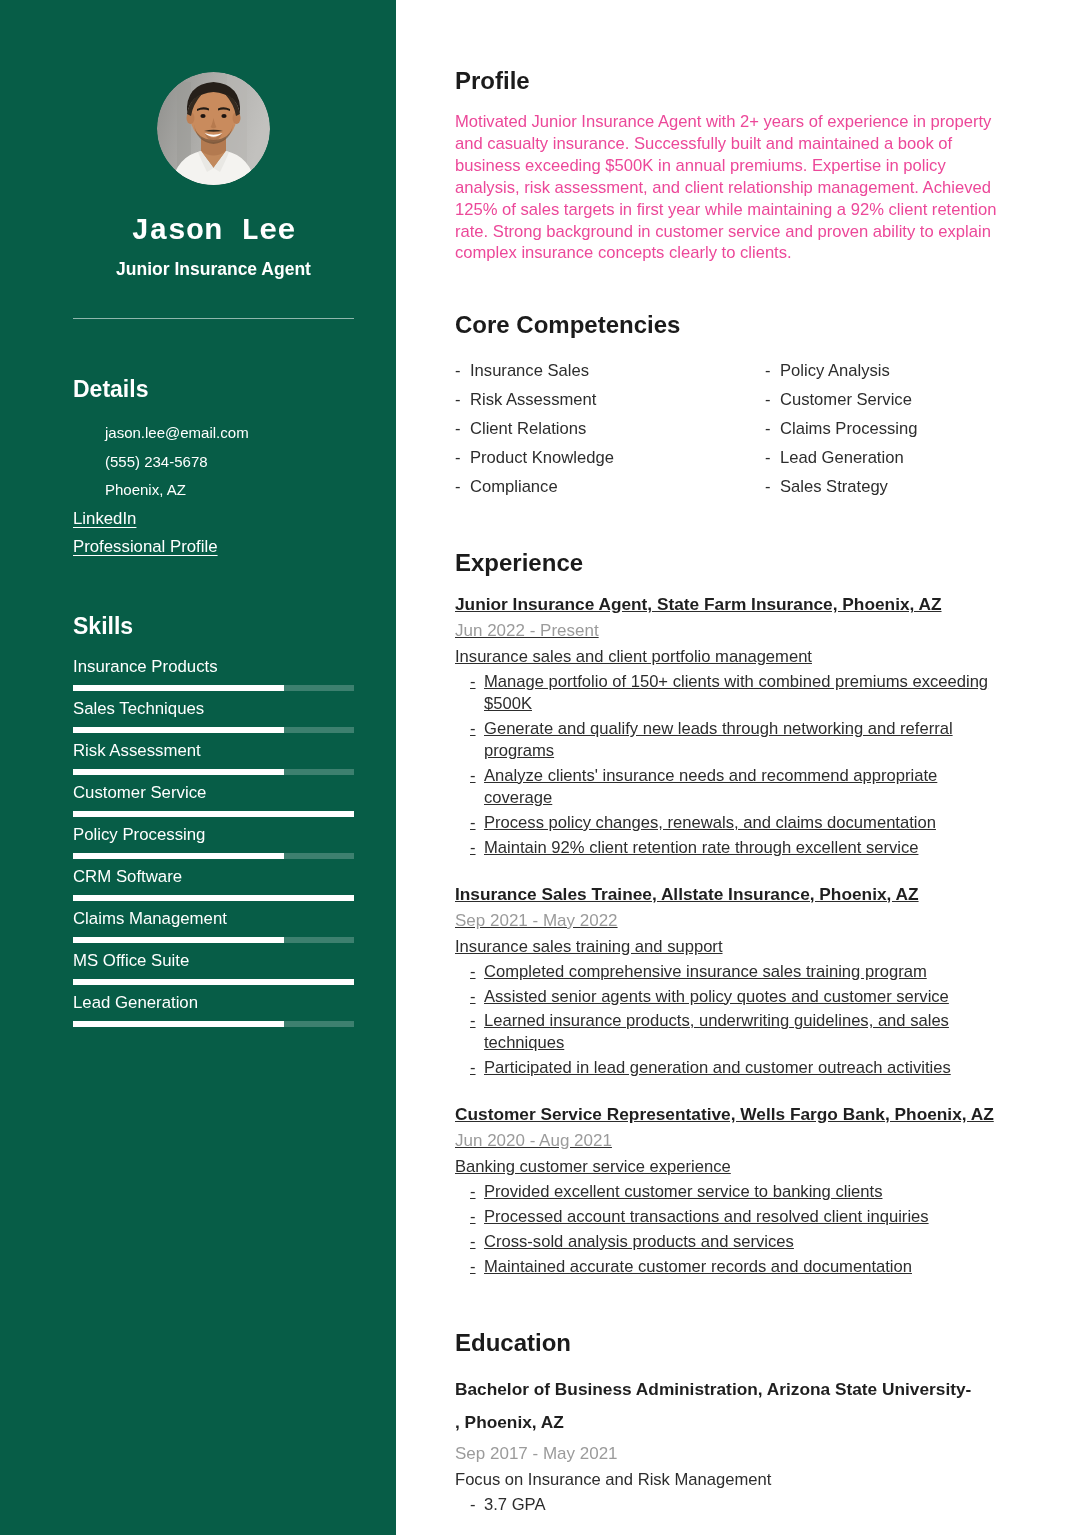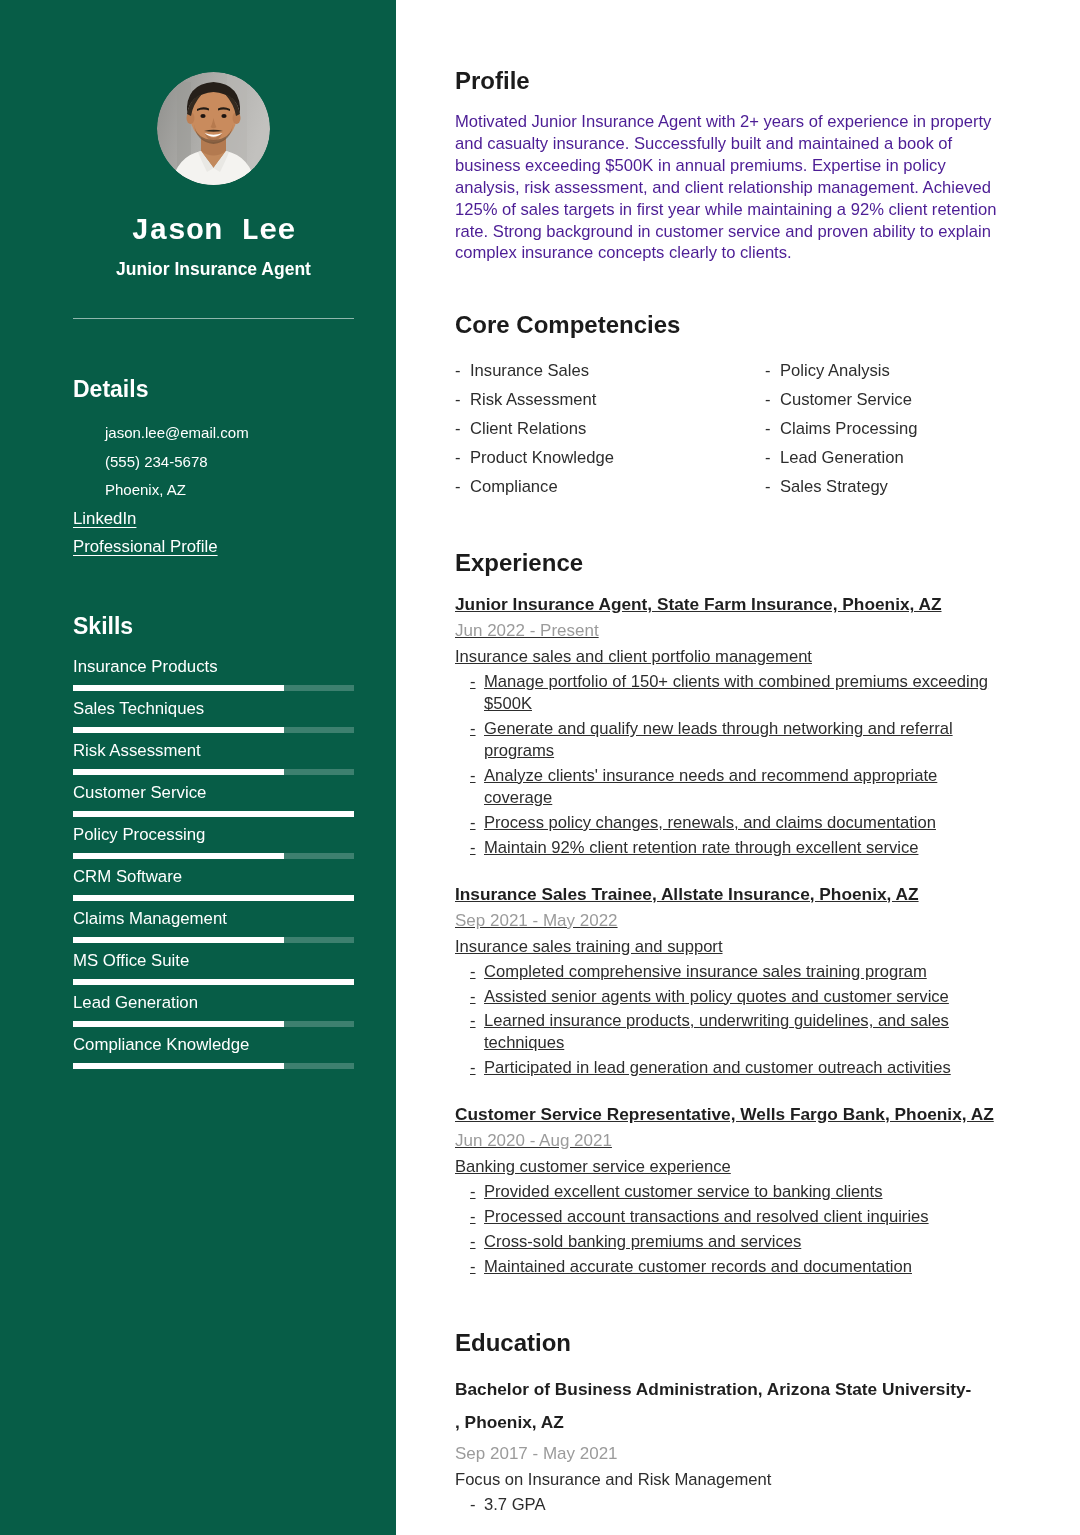--- a/index.html
+++ b/index.html
@@ -102,21 +102,21 @@
     margin: 0;
     font-size: 24px;
     font-weight: 700;
     color: #1b1b1b;
     line-height: 30px;
   }
   .profile-text {
     margin: 15px 0 0;
     font-size: 16.6px;
     line-height: 21.9px;
-    color: #4c1d95;
+    color: #ec4899;
   }
 
   .section-competencies { margin-top: 46px; }
   .comp-grid {
     margin-top: 16px;
     display: grid;
     grid-template-columns: 310px 1fr;
   }
   .comp-list { list-style: none; margin: 0; padding: 0; }
   .comp-item {
@@ -286,26 +286,20 @@
           <div class="skill-track">
             <div class="skill-fill" style="width: 100%;"></div>
           </div>
         </div>
         <div class="skill">
           <div class="skill-label">Lead Generation</div>
           <div class="skill-track">
             <div class="skill-fill" style="width: 75%;"></div>
           </div>
         </div>
-        <div class="skill">
-          <div class="skill-label">Compliance Knowledge</div>
-          <div class="skill-track">
-            <div class="skill-fill" style="width: 75%;"></div>
-          </div>
-        </div>
       </div>
 
   </aside>
 
   <main class="main">
 
     <section class="section-profile">
       <h2 class="main-h">Profile</h2>
       <p class="profile-text">Motivated Junior Insurance Agent with 2+ years of experience in property and casualty insurance. Successfully built and maintained a book of business exceeding $500K in annual premiums. Expertise in policy analysis, risk assessment, and client relationship management. Achieved 125% of sales targets in first year while maintaining a 92% client retention rate. Strong background in customer service and proven ability to explain complex insurance concepts clearly to clients.</p>
     </section>
@@ -421,21 +415,21 @@
               <div class="bullet">
                 <span class="dash">-</span>
                 <span class="btext">Provided excellent customer service to banking clients</span>
               </div>
               <div class="bullet">
                 <span class="dash">-</span>
                 <span class="btext">Processed account transactions and resolved client inquiries</span>
               </div>
               <div class="bullet">
                 <span class="dash">-</span>
-                <span class="btext">Cross-sold banking premiums and services</span>
+                <span class="btext">Cross-sold analysis products and services</span>
               </div>
               <div class="bullet">
                 <span class="dash">-</span>
                 <span class="btext">Maintained accurate customer records and documentation</span>
               </div>
             </div>
           </div>
         </div>
     </section>
 

